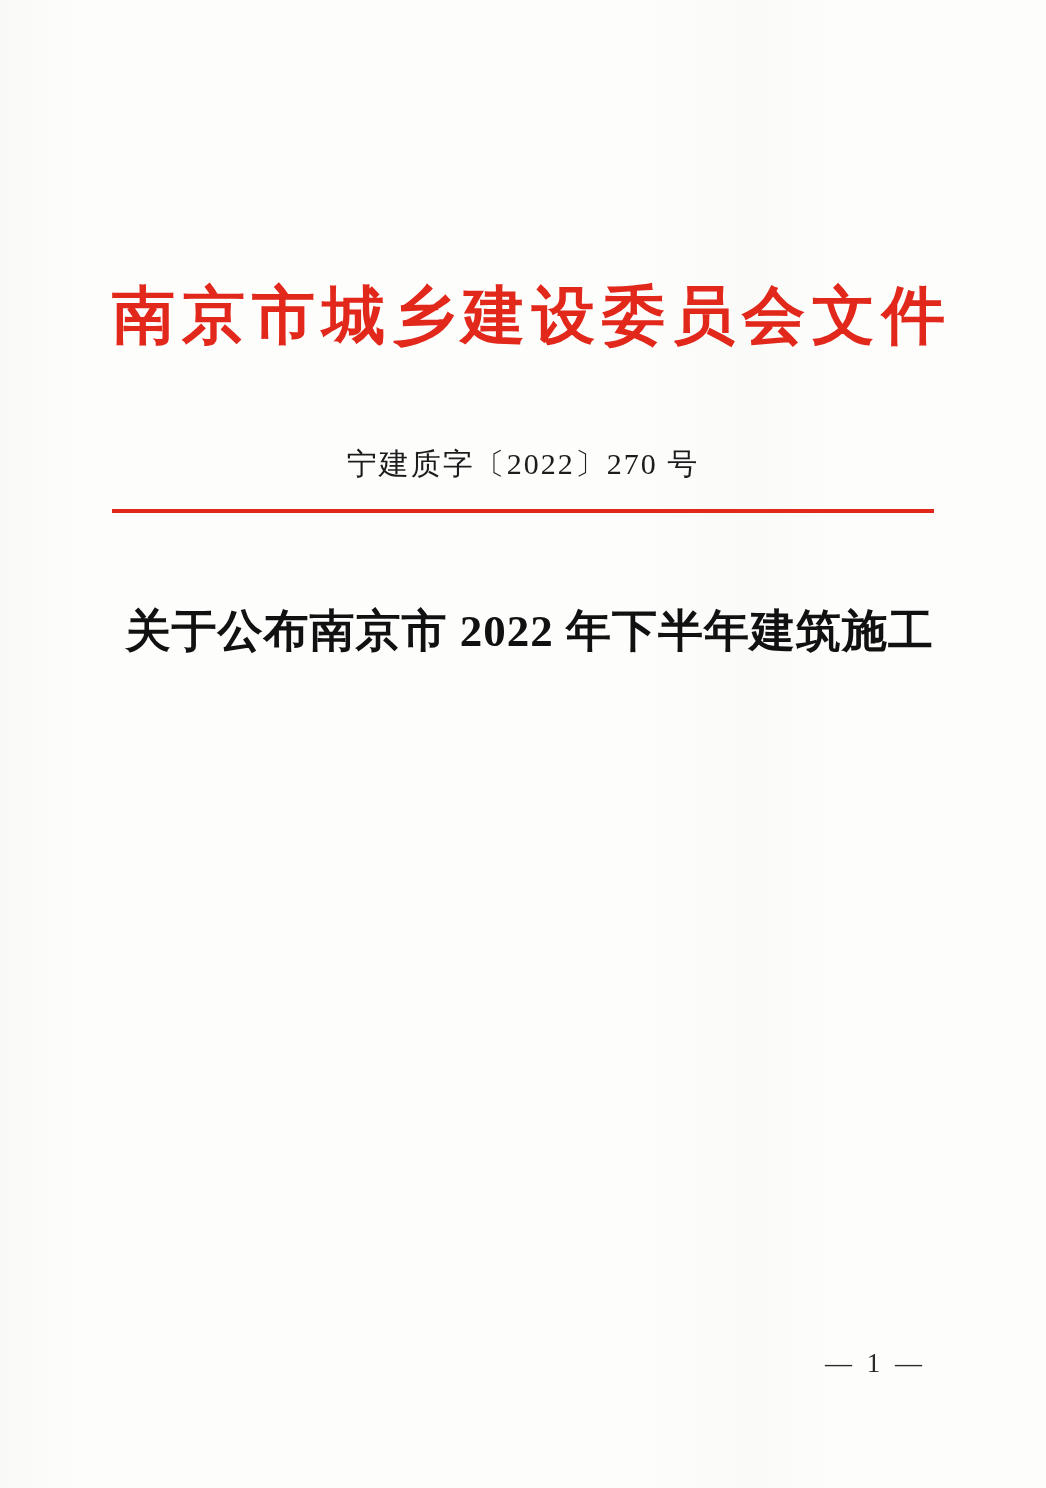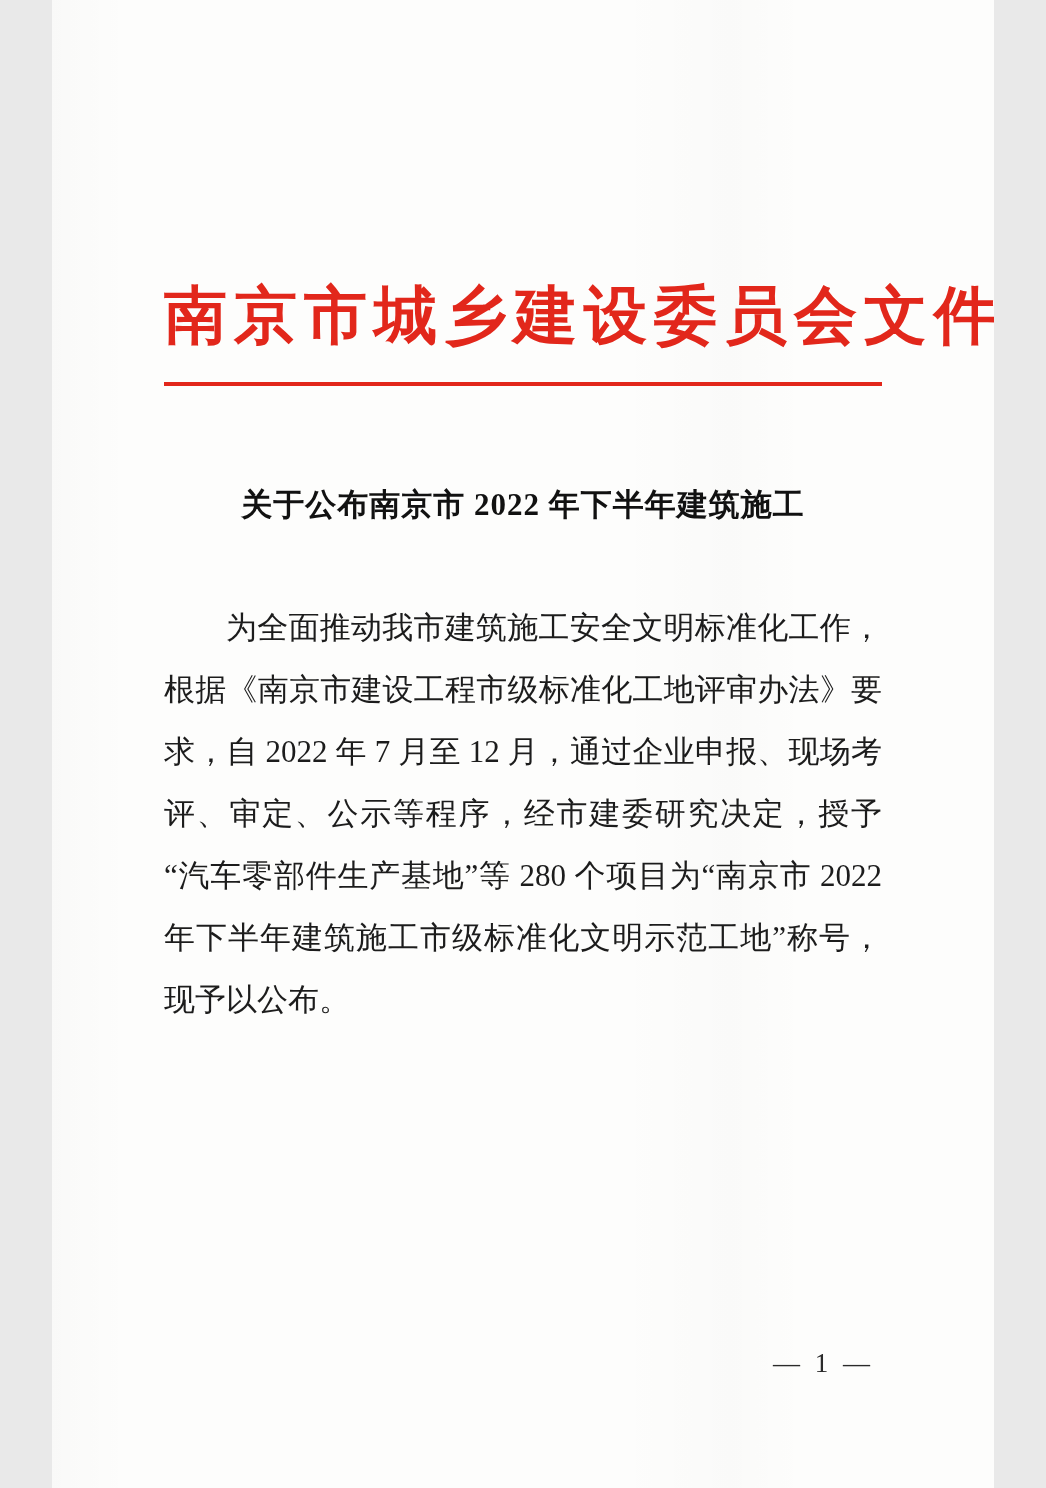--- a/index.html
+++ b/index.html
@@ -2,21 +2,21 @@
 <html lang="zh" style="--red: #e2271b; --ink: #1f1f1f;"><head>
 <meta charset="utf-8">
 <style>
   html, body {
     margin: 0;
     padding: 0;
     background: #e9e9e9;
   }
   .page {
     position: relative;
-    width: 942px;
+    width: 1046px;
     height: 1488px;
     margin: 0 auto;
     background:
       linear-gradient(90deg, rgba(0,0,0,0.015) 0%, rgba(0,0,0,0) 8%, rgba(0,0,0,0) 60%, rgba(0,0,0,0.012) 72%, rgba(0,0,0,0) 80%),
       #fdfdfc;
     font-family: "Liberation Serif", "DejaVu Serif", serif;
     color: var(--ink, #1f1f1f);
     overflow: hidden;
     box-sizing: border-box;
     padding: 0 112px;
@@ -39,22 +39,22 @@
     color: #1c1c1c;
   }
   .red-rule {
     margin-top: 24px;
     height: 4px;
     background: var(--red, #e2271b);
     border: none;
   }
   .notice-title {
     margin-top: 82px;
-    text-align: center;
-    font-size: 31px;
+    text-align: right;
+    font-size: 45px;
     font-weight: bold;
     line-height: 73px;
     color: #111;
     letter-spacing: 1px;
   }
   .body-text {
     margin-top: 56px;
     font-size: 31px;
     line-height: 62px;
     text-align: justify;
@@ -75,26 +75,26 @@
     color: #2a2a2a;
   }
 </style>
 </head>
 <body>
 
 <div class="page">
 
   <div class="org-title">南京市城乡建设委员会文件</div>
 
+  <div class="doc-number">宁建质字〔2022〕270 号</div>
 
   <hr class="red-rule">
 
   <div class="notice-title">
     <div>关于公布南京市 2022 年下半年建筑施工</div>
   </div>
 
   <div class="body-text">
-    <p class="indented">为全面推动我市建筑施工安全文明标准化工作，根据《南京市建设工程市级标准化工地评审办法》要求，自 2022 年 7 月至 12 月，通过企业申报、现场考评、审定、公示等程序，经市建委研究决定，授予“汽车零部件生产基地”等 280 个项目为“南京市 2022 年下半年建筑施工市级标准化文明示范工地”称号，现予以公布。</p>
   </div>
 
   <div class="page-number">— 1 —</div>
 
 </div>
 
 </body></html>

